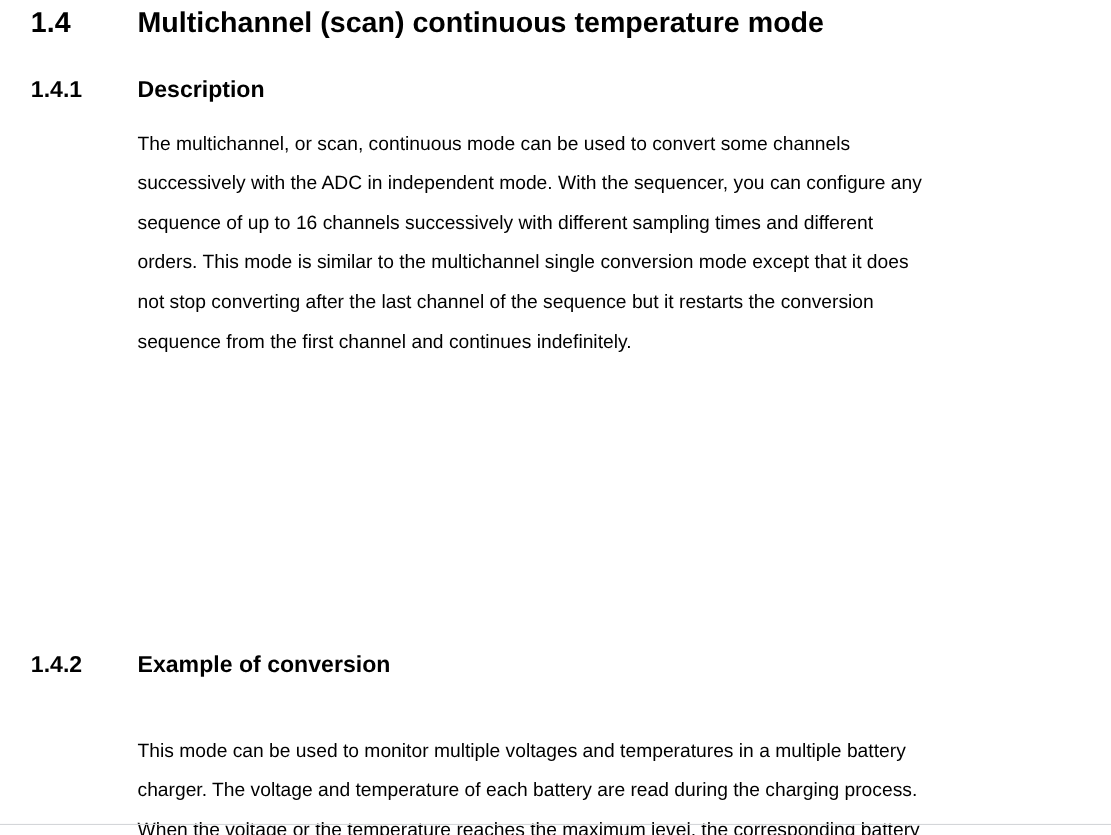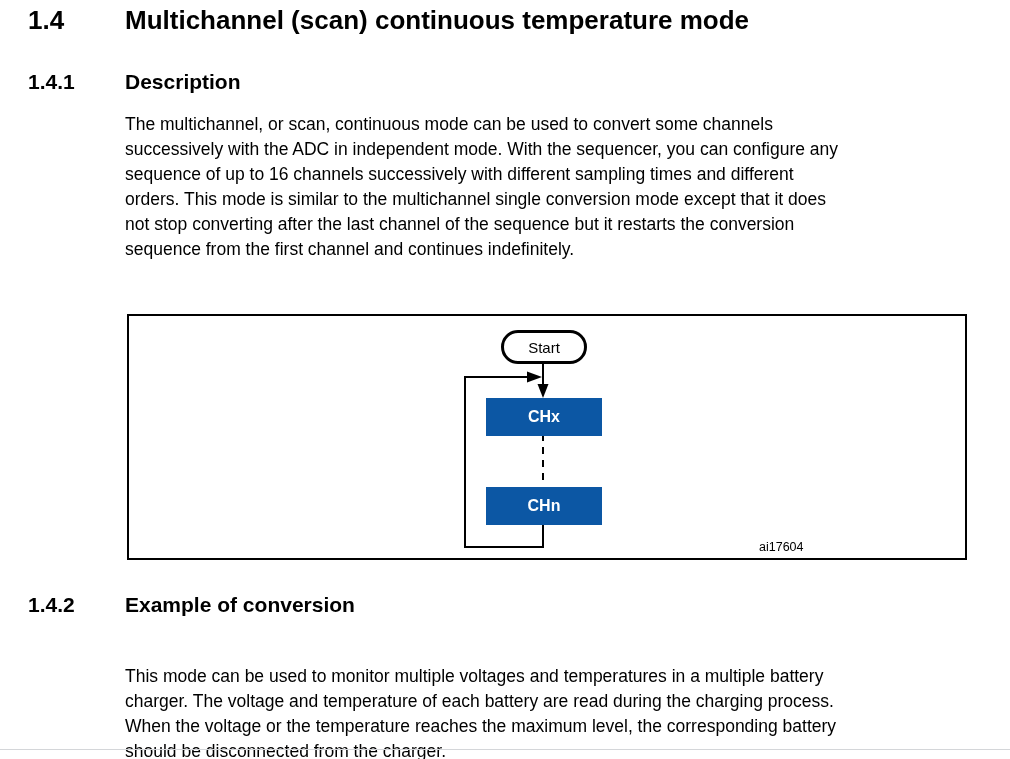--- a/index.html
+++ b/index.html
@@ -33,21 +33,21 @@
   }
   #h1-row { top: 5px; font-size: 26px; line-height: 30px; }
   #h2a-row { top: 69px; font-size: 21px; line-height: 25px; }
   #h2b-row { top: 592px; font-size: 21px; line-height: 25px; }
 
   .body-par {
     position: absolute;
     left: 125px;
     width: 848px;
     font-size: 17.5px;
-    line-height: 25px;
+    line-height: 36px;
     white-space: pre-line;
   }
   #par1 { top: 112px; }
   #par2 { top: 664px; }
 
   #fig-caption {
     position: absolute;
     left: 125px;
     top: 288px;
     font-size: 17px;
@@ -137,47 +137,20 @@
   </div>
 
   <div class="body-par" id="par1">The multichannel, or scan, continuous mode can be used to convert some channels
 successively with the ADC in independent mode. With the sequencer, you can configure any
 sequence of up to 16 channels successively with different sampling times and different
 orders. This mode is similar to the multichannel single conversion mode except that it does
 not stop converting after the last channel of the sequence but it restarts the conversion
 sequence from the first channel and continues indefinitely.</div>
 
 
-  <div id="fig-box">
-
-    <svg id="fig-lines" viewBox="0 0 840 246" xmlns="http://www.w3.org/2000/svg">
-
-      <line x1="416" y1="48" x2="416" y2="72" stroke="#000000" stroke-width="2"></line>
-      <polygon points="410.5,70 421.5,70 416,84" fill="#000000"></polygon>
-
-      <path d="M416 209 L416 233 L338 233 L338 63 L401 63" fill="none" stroke="#000000" stroke-width="2"></path>
-      <polygon points="400,57.5 400,68.5 415,63" fill="#000000"></polygon>
-
-      <line x1="416" y1="120" x2="416" y2="171" stroke="#000000" stroke-width="2" stroke-dasharray="7 6"></line>
-    </svg>
-
-    <div class="node" id="node-start">
-      <span>Start</span>
-    </div>
-
-    <div class="node ch-box" id="node-chx">
-      <span>CHx</span>
-    </div>
-
-    <div class="node ch-box" id="node-chn">
-      <span>CHn</span>
-    </div>
-
-    <div id="fig-watermark">ai17604</div>
-  </div>
 
   <div class="row" id="h2b-row">
     <span class="sec-num">1.4.2</span>
     <span class="sec-title">Example of conversion</span>
   </div>
 
   <div class="body-par" id="par2">This mode can be used to monitor multiple voltages and temperatures in a multiple battery
 charger. The voltage and temperature of each battery are read during the charging process.
 When the voltage or the temperature reaches the maximum level, the corresponding battery
 should be disconnected from the charger.</div>

